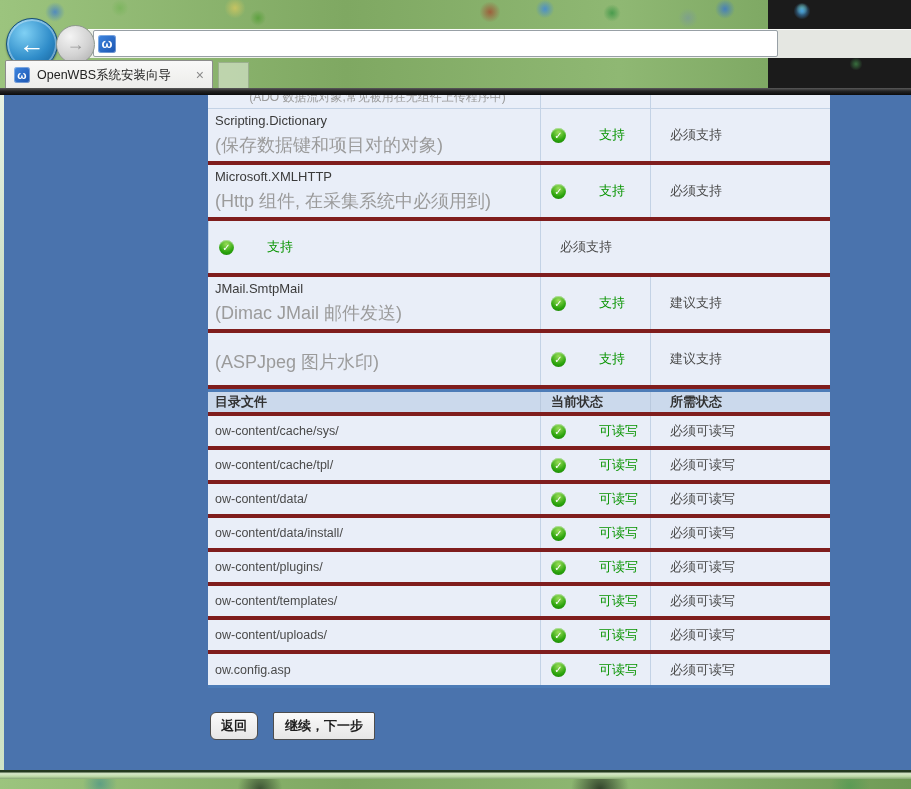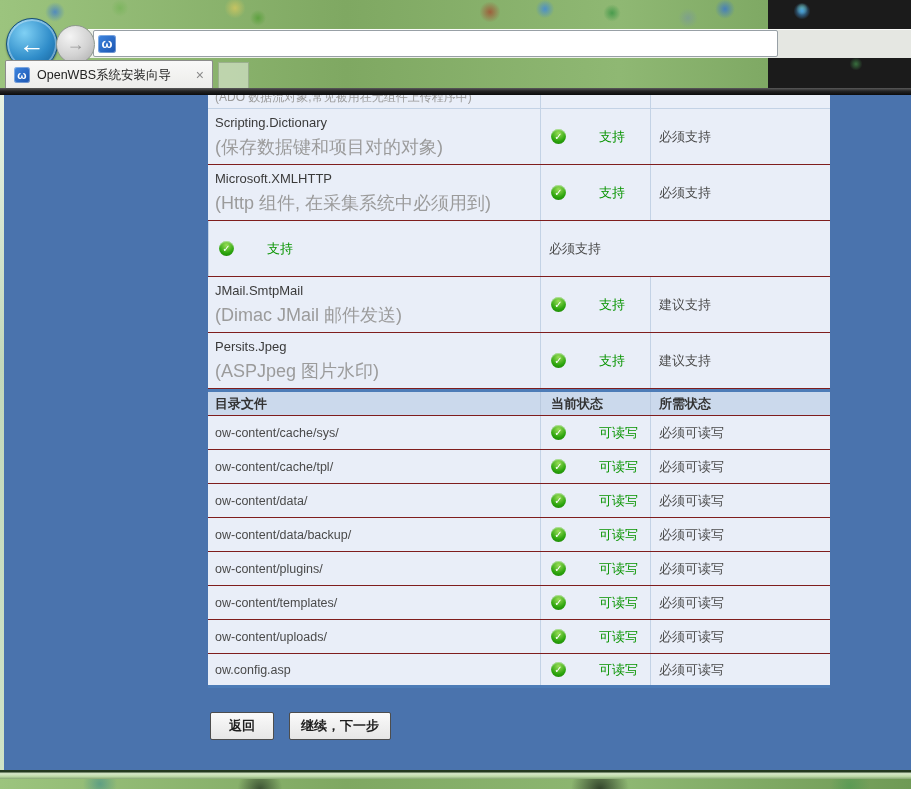--- a/index.html
+++ b/index.html
@@ -68,29 +68,29 @@
   
   .win-left-border{position:absolute;left:0;top:95px;width:4px;height:675px;
     background:linear-gradient(180deg,#e8f2e2,#c2d8ba 40%,#cfe3c6);border-right:1px solid #7c947a;}
   .page{position:absolute;left:4px;top:95px;width:907px;height:675px;background:#4a73ad;}
   .win-bottom-border{position:absolute;left:0;top:770px;width:911px;height:9px;
     background:linear-gradient(180deg,#23391f 0 18%,#d8e9ca 40%,#bcd8a6 72%,#87a875 100%);}
 
   
   .content{position:absolute;left:204px;top:0px;width:622px;}
   .grid-row{display:grid;grid-template-columns:332px 110px 180px;align-items:center;
-    background:#e9eef8;border-bottom:1px solid #7f1d1d;box-sizing:border-box;}
+    background:#e9eef8;border-bottom:4px solid #7f1d1d;box-sizing:border-box;}
   .cell-name{padding-left:7px;}
   .cell-status,.cell-req{align-self:stretch;display:flex;align-items:center;
     border-left:1px solid #c3d2e5;}
   .cell-status{padding-left:10px;gap:6px;}
-  .cell-req{padding-left:8px;font-size:13px;color:#4a4a4a;}
+  .cell-req{padding-left:19px;font-size:13px;color:#4a4a4a;}
 
   .partial-row{height:13px;overflow:hidden;background:#e9eef8;border-bottom:1px solid #c3d2e5;
-    display:grid;grid-template-columns:332px 110px 180px;}
+    display:grid;grid-template-columns:332px 110px 180px;text-align:center;}
   .partial-row .pdesc{font-size:12px;color:#9b9b9b;padding-left:7px;margin-top:-6px;white-space:nowrap;}
   .partial-row .pcell{border-left:1px solid #c3d2e5;}
 
   .comp-row{height:56px;}
   .comp-name{font-size:13px;color:#3a3a3a;}
   .comp-desc{font-size:18px;color:#9b9b9b;margin-top:5px;}
   .status-text{font-size:13px;color:#089400;margin-left:27px;}
   .check-icon{width:15px;height:15px;border-radius:50%;flex:0 0 15px;
     background:radial-gradient(circle at 50% 28%,#9ade58,#2aa30c 62%,#1b8206 95%);
     color:#fff;font-size:10px;font-weight:bold;display:inline-flex;align-items:center;
@@ -101,21 +101,21 @@
   .section-header .cell-status,.section-header .cell-req{border-left:1px solid #b9c9de;
     font-weight:bold;color:#333;}
   .file-row{height:34px;}
   .file-name{font-size:12.5px;color:#4a4a4a;}
   .table-bottom{border-bottom:3px solid #4d7cb7;}
 
   .btn-bar{position:absolute;left:206px;top:617px;display:flex;gap:15px;}
   .btn{height:28px;background:linear-gradient(#fafafa,#e6e6e6);border:1px solid #4d4d4d;
     border-radius:2px;font-size:13px;font-weight:bold;color:#1e1e1e;
     display:inline-flex;align-items:center;justify-content:center;cursor:pointer;}
-  .btn-back{width:64px;} .btn-next{width:102px;}
+  .btn-back{width:48px;border-radius:6px;} .btn-next{width:102px;}
 </style>
 </head>
 <body>
 
 <div id="canvas">
 
   <div class="desktop"></div>
   <div class="dark-corner"></div>
 
   <div class="toolbar-band"></div>
@@ -187,21 +187,20 @@
         </div>
         <div class="cell-status">
           <span class="check-icon">✓</span>
           <span class="status-text">支持</span>
         </div>
         <div class="cell-req">建议支持</div>
       </div>
 
       <div class="grid-row comp-row">
         <div class="cell-name">
-          <div class="comp-name">Persits.Jpeg</div>
           <div class="comp-desc">(ASPJpeg 图片水印)</div>
         </div>
         <div class="cell-status">
           <span class="check-icon">✓</span>
           <span class="status-text">支持</span>
         </div>
         <div class="cell-req">建议支持</div>
       </div>
 
       <div class="grid-row section-header">
@@ -231,21 +230,21 @@
       <div class="grid-row file-row">
         <div class="cell-name file-name">ow-content/data/</div>
         <div class="cell-status">
           <span class="check-icon">✓</span>
           <span class="status-text">可读写</span>
         </div>
         <div class="cell-req">必须可读写</div>
       </div>
 
       <div class="grid-row file-row">
-        <div class="cell-name file-name">ow-content/data/backup/</div>
+        <div class="cell-name file-name">ow-content/data/install/</div>
         <div class="cell-status">
           <span class="check-icon">✓</span>
           <span class="status-text">可读写</span>
         </div>
         <div class="cell-req">必须可读写</div>
       </div>
 
       <div class="grid-row file-row">
         <div class="cell-name file-name">ow-content/plugins/</div>
         <div class="cell-status">

